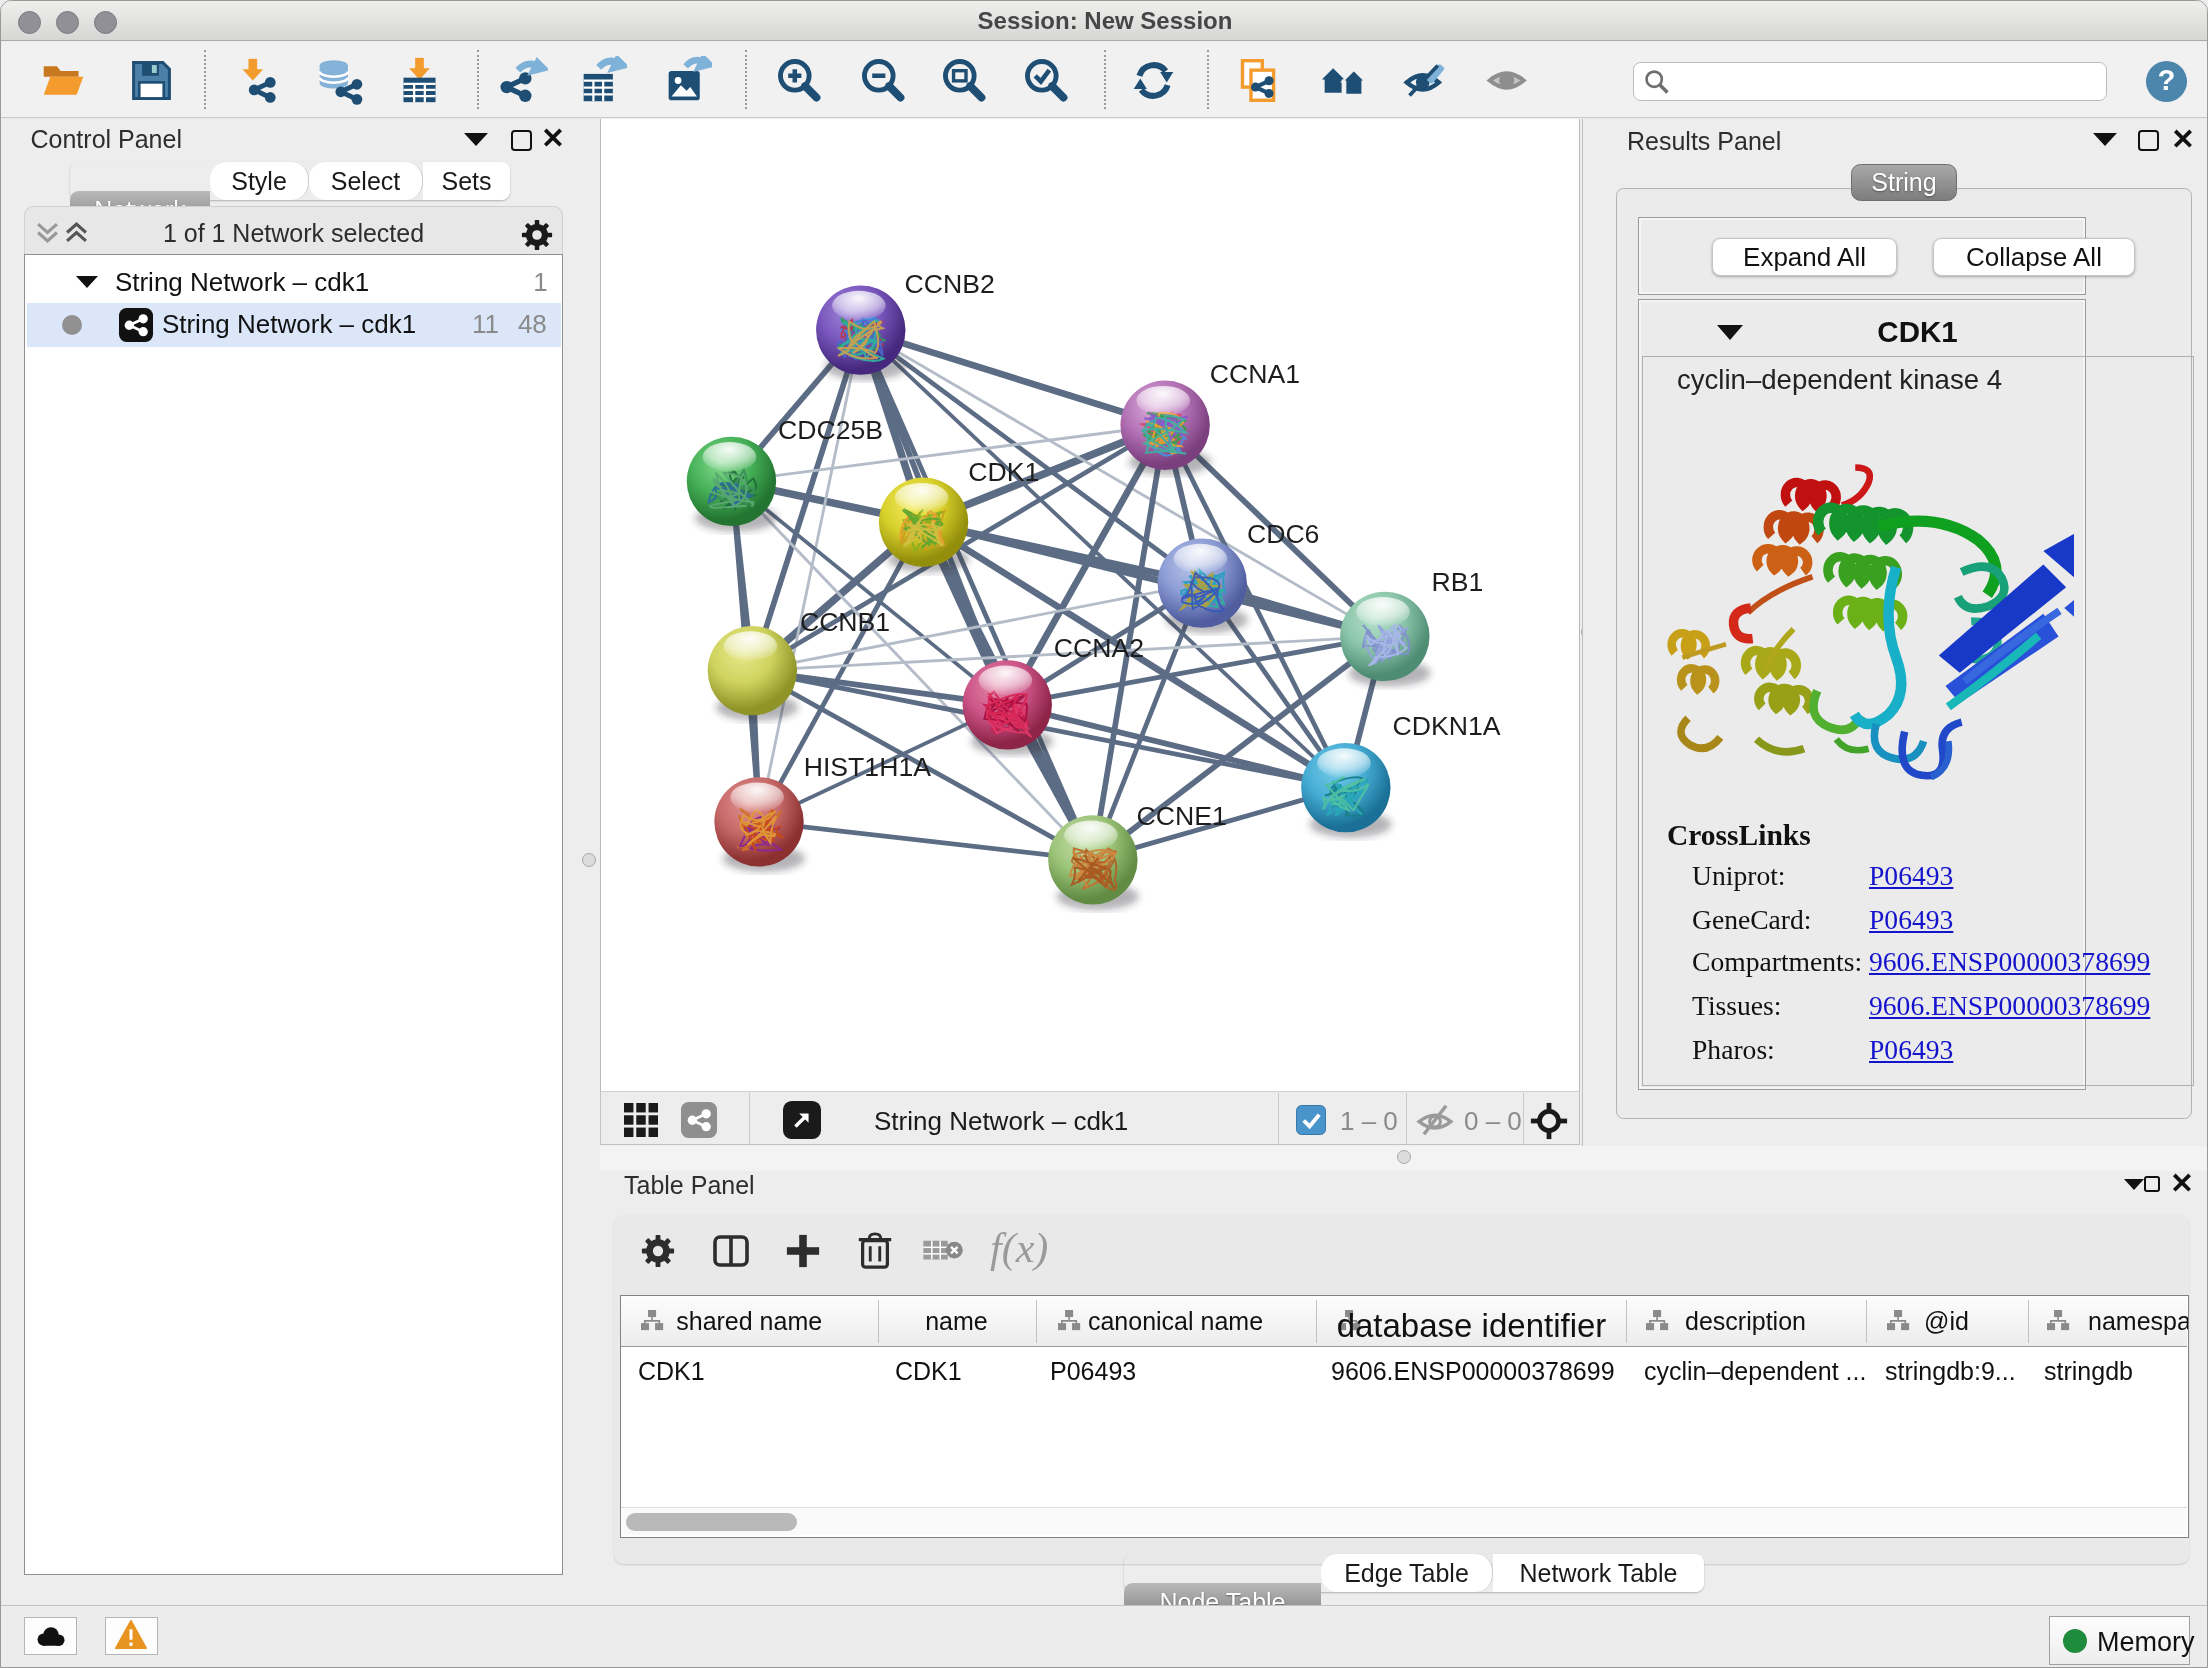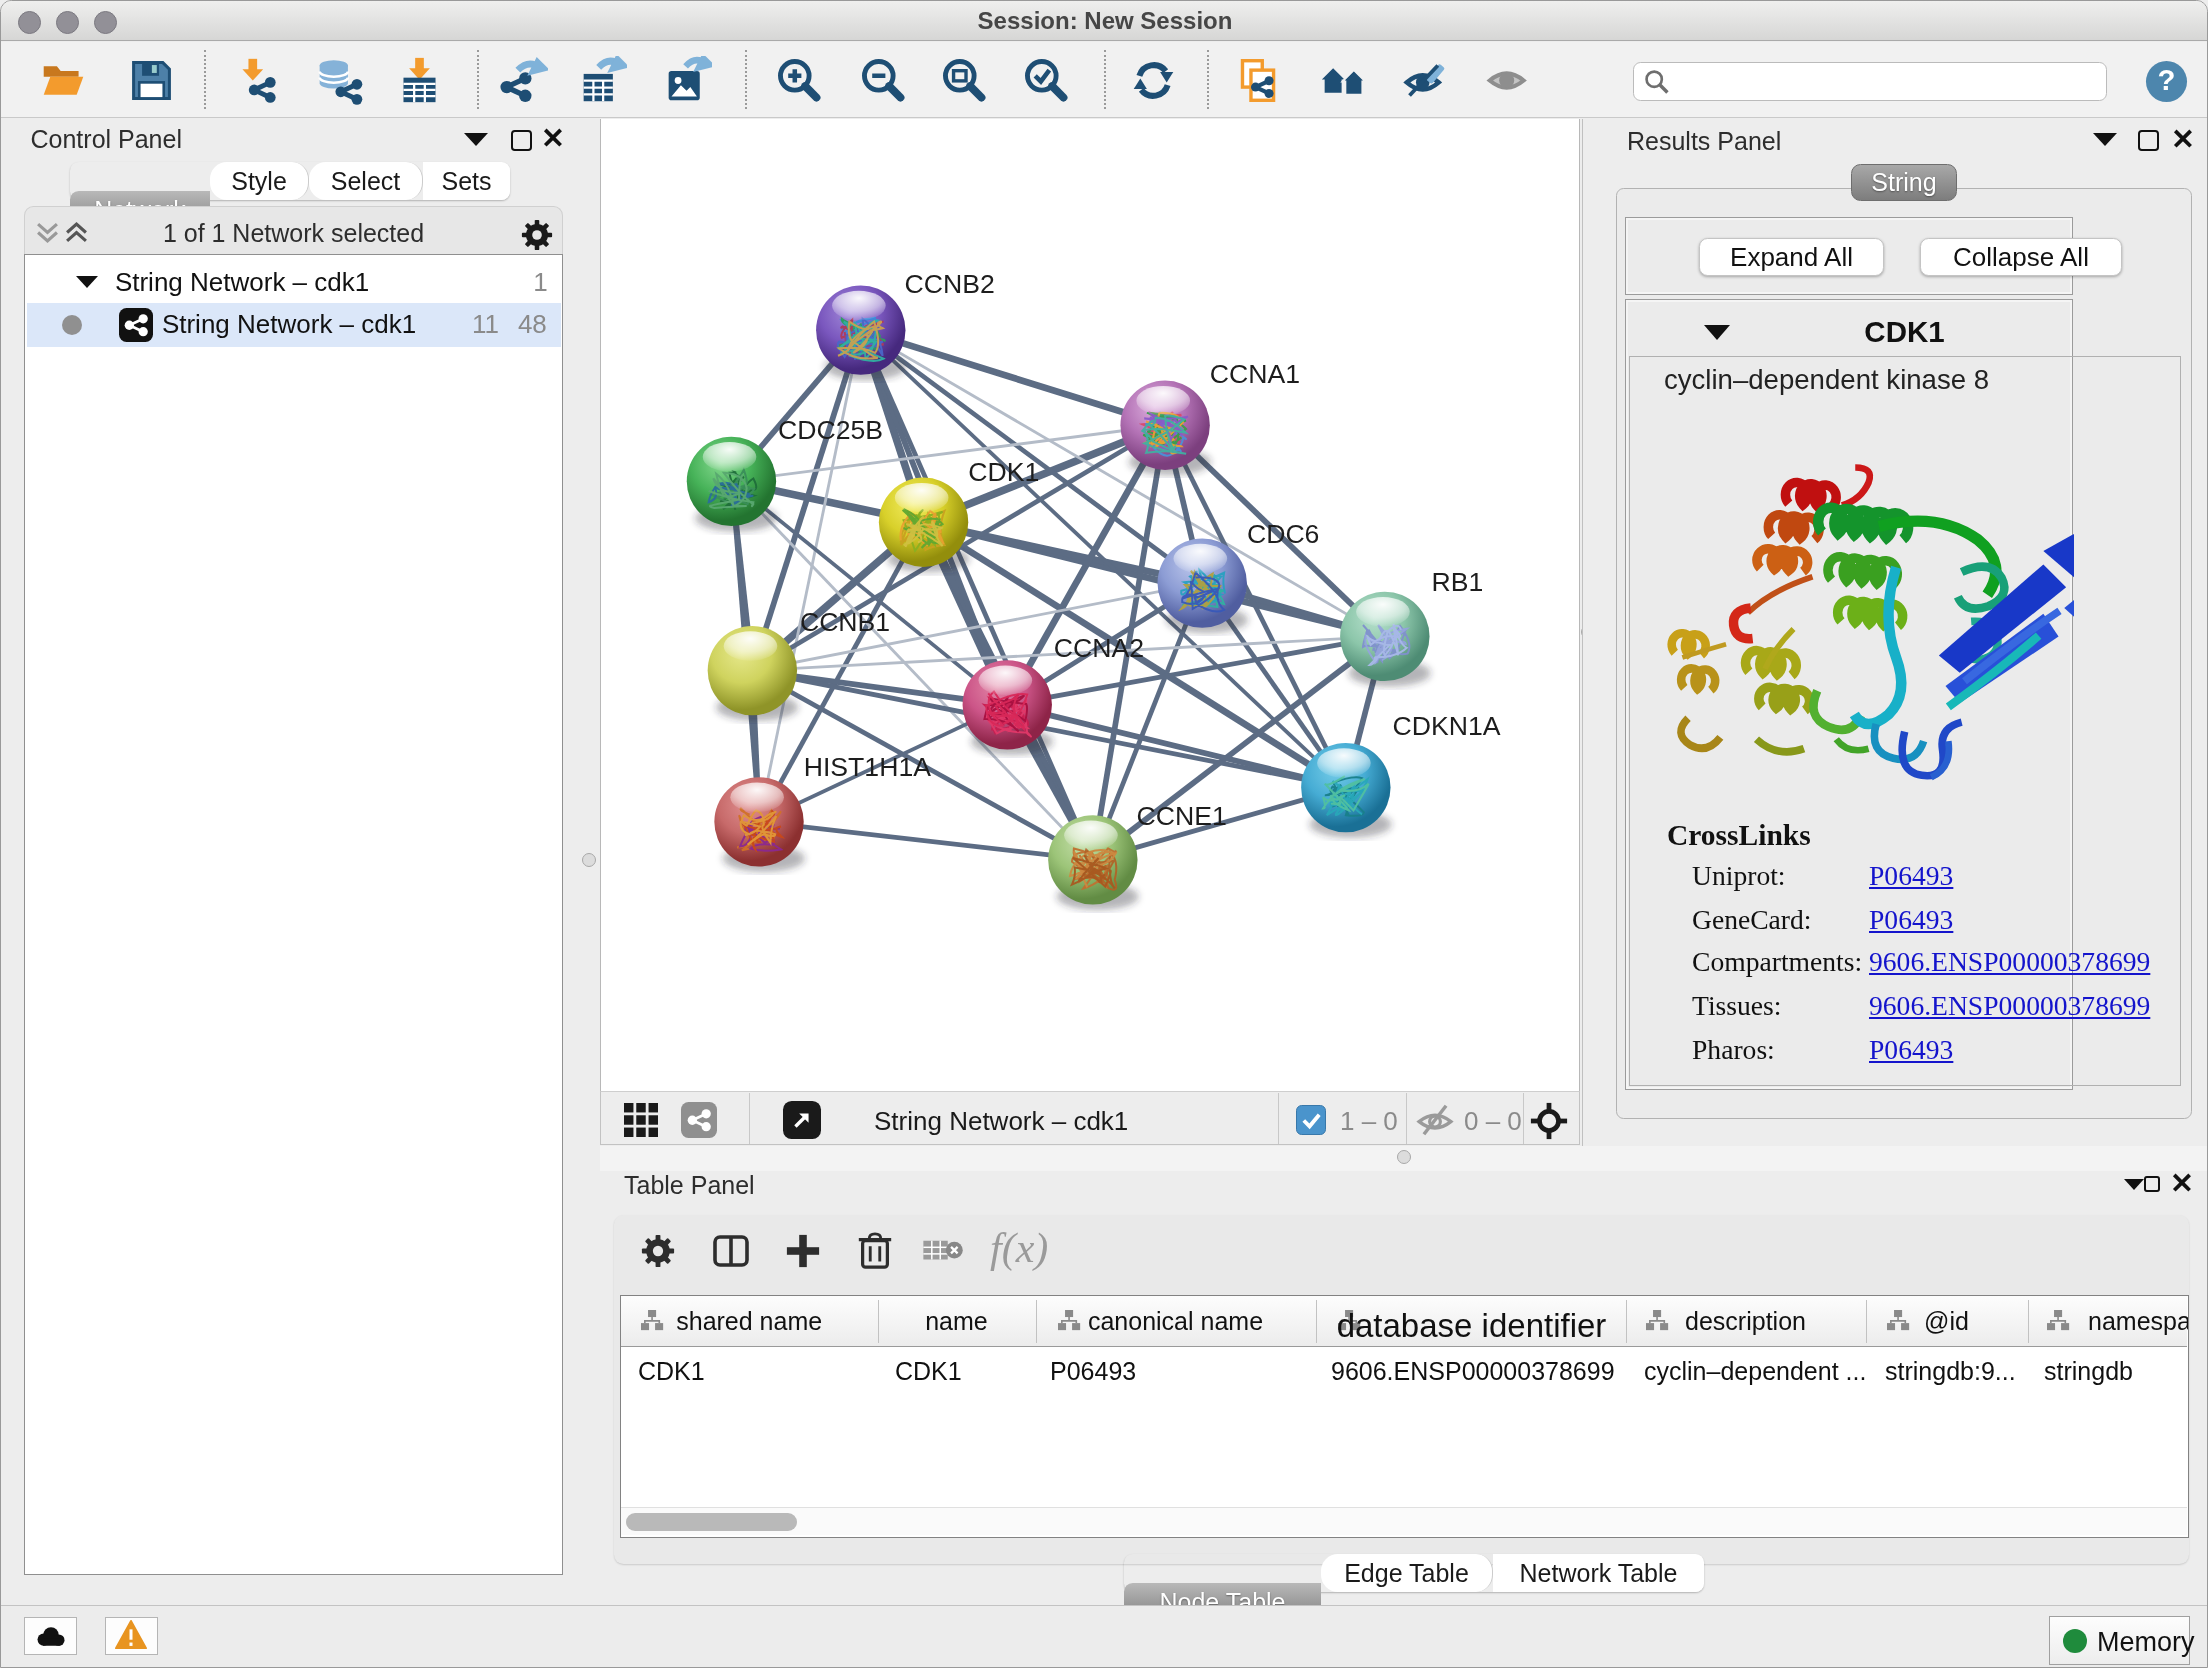--- a/index.html
+++ b/index.html
@@ -22,21 +22,21 @@
 #cp-sub{position:absolute;left:23px;top:205px;width:539px;height:48px;background:#e7e7e7;border:1px solid #d0d0d0;border-bottom:none;border-radius:9.5px 9.5px 0 0;}
 .row1{position:absolute;left:1.9px;top:12.4px;width:534px;height:32px;}
 .row2{position:absolute;left:1.9px;top:48px;width:534px;height:44px;background:#dbe7f9;}
 .graytxt{color:#8a8a8a;}
 #netview{position:absolute;left:599px;top:118px;width:980px;height:972px;background:#fff;border-left:1px solid #b8b8b8;border-right:1px solid #b8b8b8;}
 #nettb{position:absolute;left:599px;top:1090px;width:980px;height:54px;background:#ededed;border:1px solid #c2c2c2;border-top:1px solid #cecece;}
 #hsplit{position:absolute;left:599px;top:1145px;width:1609px;height:25px;background:#f3f3f3;}
 .gripdot{position:absolute;width:14.3px;height:14.3px;border-radius:50%;background:#dcdcdc;border:1px solid #a8a8a8;}
 #results{position:absolute;left:1581px;top:118px;width:628px;height:1027px;background:#ededed;border-left:1px solid #c0c0c0;}
 #resbox{position:absolute;left:33px;top:69px;width:576px;height:931px;background:#ebebeb;border:1.9px solid #b2b2b2;border-radius:7.6px;}
-.inbox{position:absolute;left:8px;width:448px;border:1.9px solid #9b9b9b;box-shadow:inset 0 0 0 1.9px #f5f5f5;}
+.inbox{position:absolute;left:21px;width:448px;border:1.9px solid #9b9b9b;box-shadow:inset 0 0 0 1.9px #f5f5f5;}
 .wbtn{position:absolute;top:20px;height:38px;background:#fff;border:1px solid #c4c4c4;border-radius:8.6px;box-shadow:0 1px 2.9px rgba(0,0,0,0.3);font-size:26px;line-height:36px;text-align:center;color:#111;}
 .serif{font-family:"Liberation Serif",serif;}
 .link{color:#1414cc;text-decoration:underline;}
 #tablepanel{position:absolute;left:599px;top:1170px;width:1609px;height:434px;}
 #tablebox{position:absolute;left:14.3px;top:44px;width:1575px;height:349px;background:#e9e9e9;border-radius:9.5px;box-shadow:0 1px 1.9px rgba(0,0,0,0.15);}
 #thetable{position:absolute;left:619px;top:1294px;width:1569px;height:243px;background:#fff;border:1.9px solid #828282;overflow:hidden;}
 #statusbar{position:absolute;left:0;top:1604px;width:2208px;height:65px;background:#ececec;border-top:1px solid #c3c3c3;}
 .sbtn{position:absolute;top:11.4px;width:53px;height:38px;background:#fdfdfd;border:1.9px solid #b5b5b5;}
 #membtn{position:absolute;left:2048px;top:9.5px;width:141px;height:49px;background:linear-gradient(#fdfdfd,#ededed);border:1.9px solid #a0a0a0;}
 </style></head><body>
@@ -561,21 +561,21 @@
       <div class="abs" style="left:268px;top:45px;width:106px;height:37px;z-index:5;background:linear-gradient(#a8a8a8,#7d7d7d);border:1px solid #6e6e6e;border-radius:9.5px;color:#fff;font-size:25px;text-align:center;line-height:35px;text-shadow:0 1px 1.9px rgba(0,0,0,0.4)">String</div>
       <div id="resbox">
         <div class="inbox" style="top:27.6px;height:78px">
           <div class="wbtn" style="left:73px;width:185px">Expand All</div>
           <div class="wbtn" style="left:294px;width:202px">Collapse All</div>
         </div>
         <div class="inbox" style="top:110px;height:791px">
           <div class="abs" style="left:78px;top:25px;width:0;height:0;border-left:13.3px solid transparent;border-right:13.3px solid transparent;border-top:15px solid #111"></div>
           <div class="abs" style="left:0;top:15px;width:557px;text-align:center;font-size:29.5px;font-weight:bold;color:#111">CDK1</div>
           <div class="abs" style="left:2.9px;top:56px;width:552px;height:730px;border:1px solid #b0b0b0">
-            <div class="abs" style="left:34px;top:6.7px;font-size:27.6px;color:#222">cyclin–dependent kinase 8</div>
+            <div class="abs" style="left:34px;top:6.7px;font-size:27.6px;color:#222">cyclin–dependent kinase 4</div>
           </div>
         </div>
       </div>
     </div>
     <svg class="abs" style="left:1664px;top:457px" width="409" height="323" viewBox="0 0 430 340">
       <path d="M200,10 q20,0 14,16 q-8,18 -28,24" fill="none" stroke="#cc1818" stroke-width="7"></path>
       <path d="M130,48 a11.7,13 0 1 1 15,1.3 a11.7,13 0 1 1 15,1.3 a11.7,13 0 1 1 15,1.3" fill="none" stroke="#c01010" stroke-width="10"></path>
       <path d="M112,82 a11.7,13 0 1 1 15,1.3 a11.7,13 0 1 1 15,1.3 a11.7,13 0 1 1 15,1.3" fill="none" stroke="#c04810" stroke-width="10"></path>
       <path d="M100,116 a11.7,12 0 1 1 15,1.2 a11.7,12 0 1 1 15,1.2 a11.7,12 0 1 1 15,1.2" fill="none" stroke="#cc6014" stroke-width="10"></path>
       <path d="M155,125 q-45,15 -68,38" fill="none" stroke="#c05018" stroke-width="6"></path>

